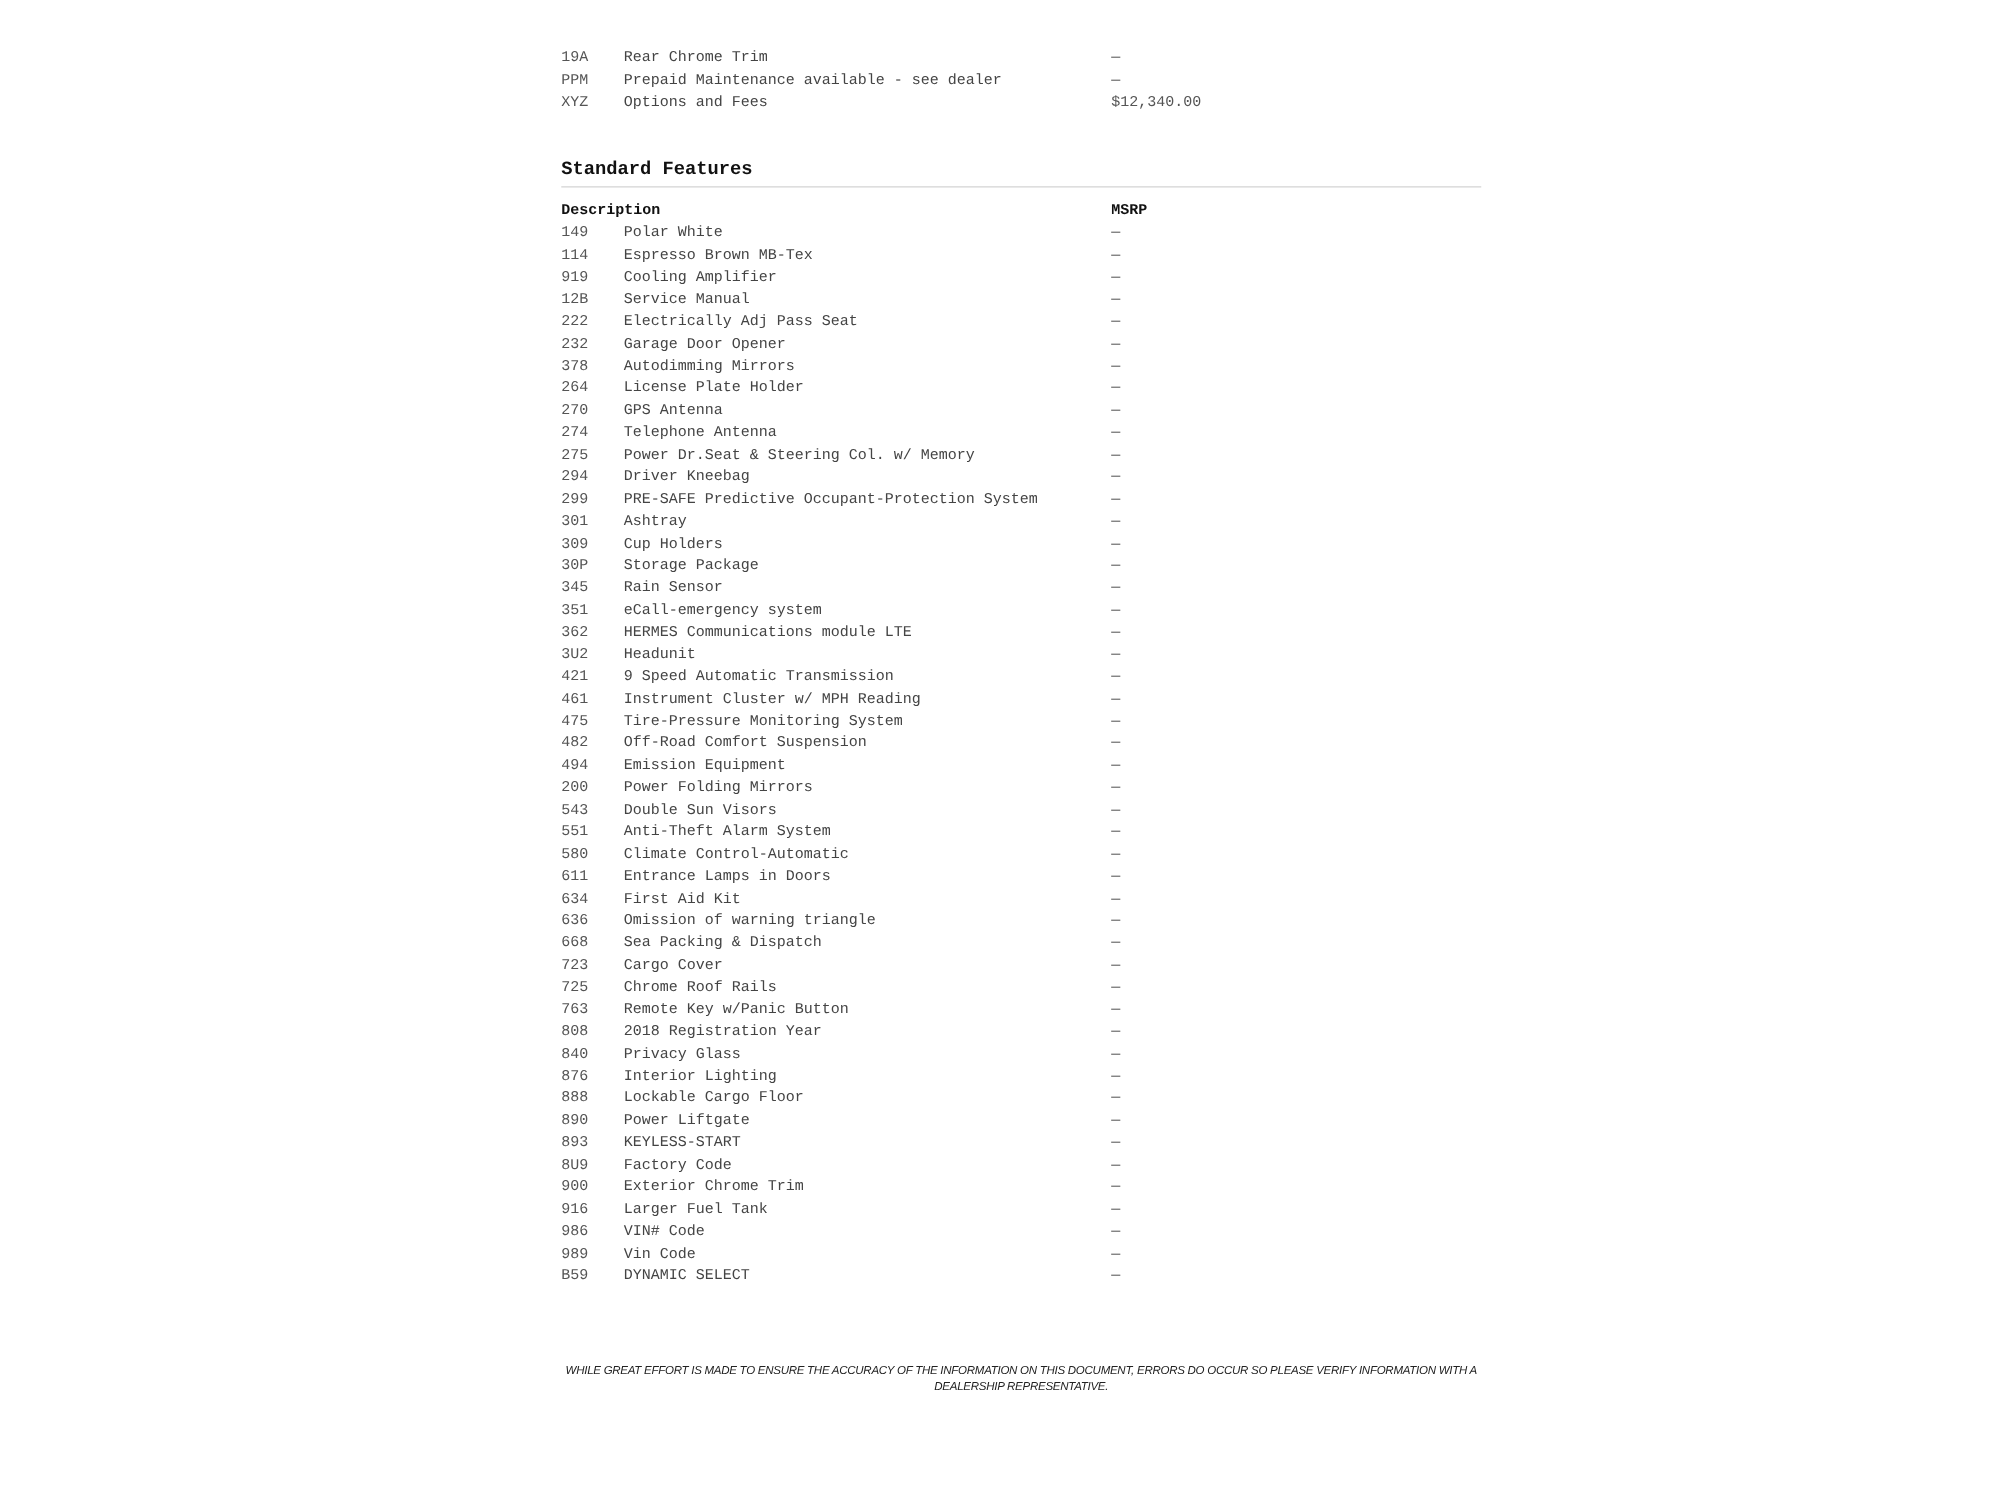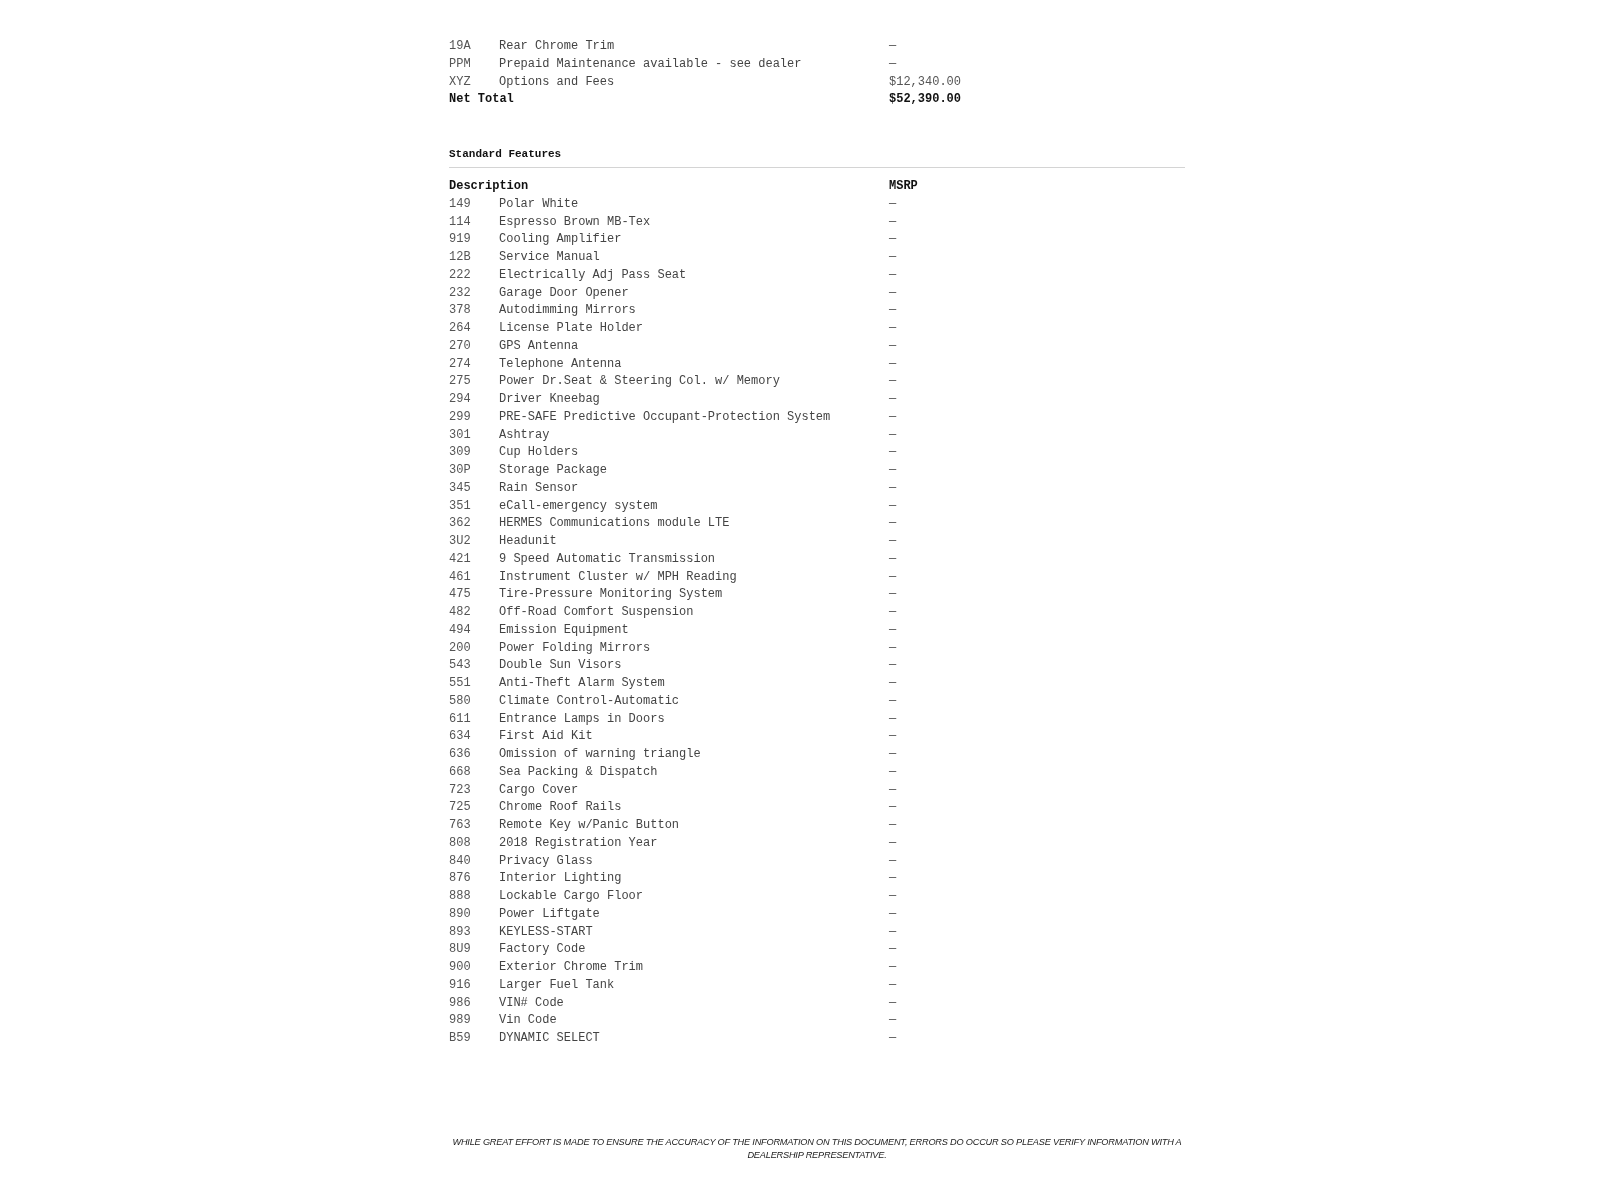--- a/index.html
+++ b/index.html
@@ -46,21 +46,21 @@
       left: 440px;
       top: 0;
       color: #555555;
     }
     .bold, .bold .code, .bold .desc, .bold .msrp {
       font-weight: bold;
       color: #111111;
     }
     .section-title {
       margin-top: 36px;
-      font-size: 11px;
+      font-size: 15px;
       font-weight: bold;
       color: #111111;
       height: 18px;
       line-height: 18px;
     }
     .rule {
       margin-top: 4px;
       height: 1px;
       background: #d4d4d4;
       width: 736px;
@@ -73,21 +73,20 @@
       left: 449px;
       top: 1090px;
       width: 736px;
       text-align: center;
       font-family: "Liberation Sans", "DejaVu Sans", sans-serif;
       font-style: italic;
       font-size: 9.2px;
       line-height: 13px;
       color: #222222;
       letter-spacing: -0.2px;
-      margin-top: 46px;
     }
   </style>
 </head>
 <body>
 
 <div class="page">
 
   <div>
     <div class="row">
       <span class="code">19A</span>
@@ -97,24 +96,20 @@
     <div class="row">
       <span class="code">PPM</span>
       <span class="desc">Prepaid Maintenance available - see dealer</span>
       <span class="msrp">—</span>
     </div>
     <div class="row">
       <span class="code">XYZ</span>
       <span class="desc">Options and Fees</span>
       <span class="msrp">$12,340.00</span>
     </div>
-    <div class="row bold">
-      <span class="code">Net Total</span>
-      <span class="msrp">$52,390.00</span>
-    </div>
   </div>
 
   <div class="section-title">Standard Features</div>
   <div class="rule"></div>
 
   <div class="row bold header-row">
     <span class="code">Description</span>
     <span class="msrp">MSRP</span>
   </div>
 

